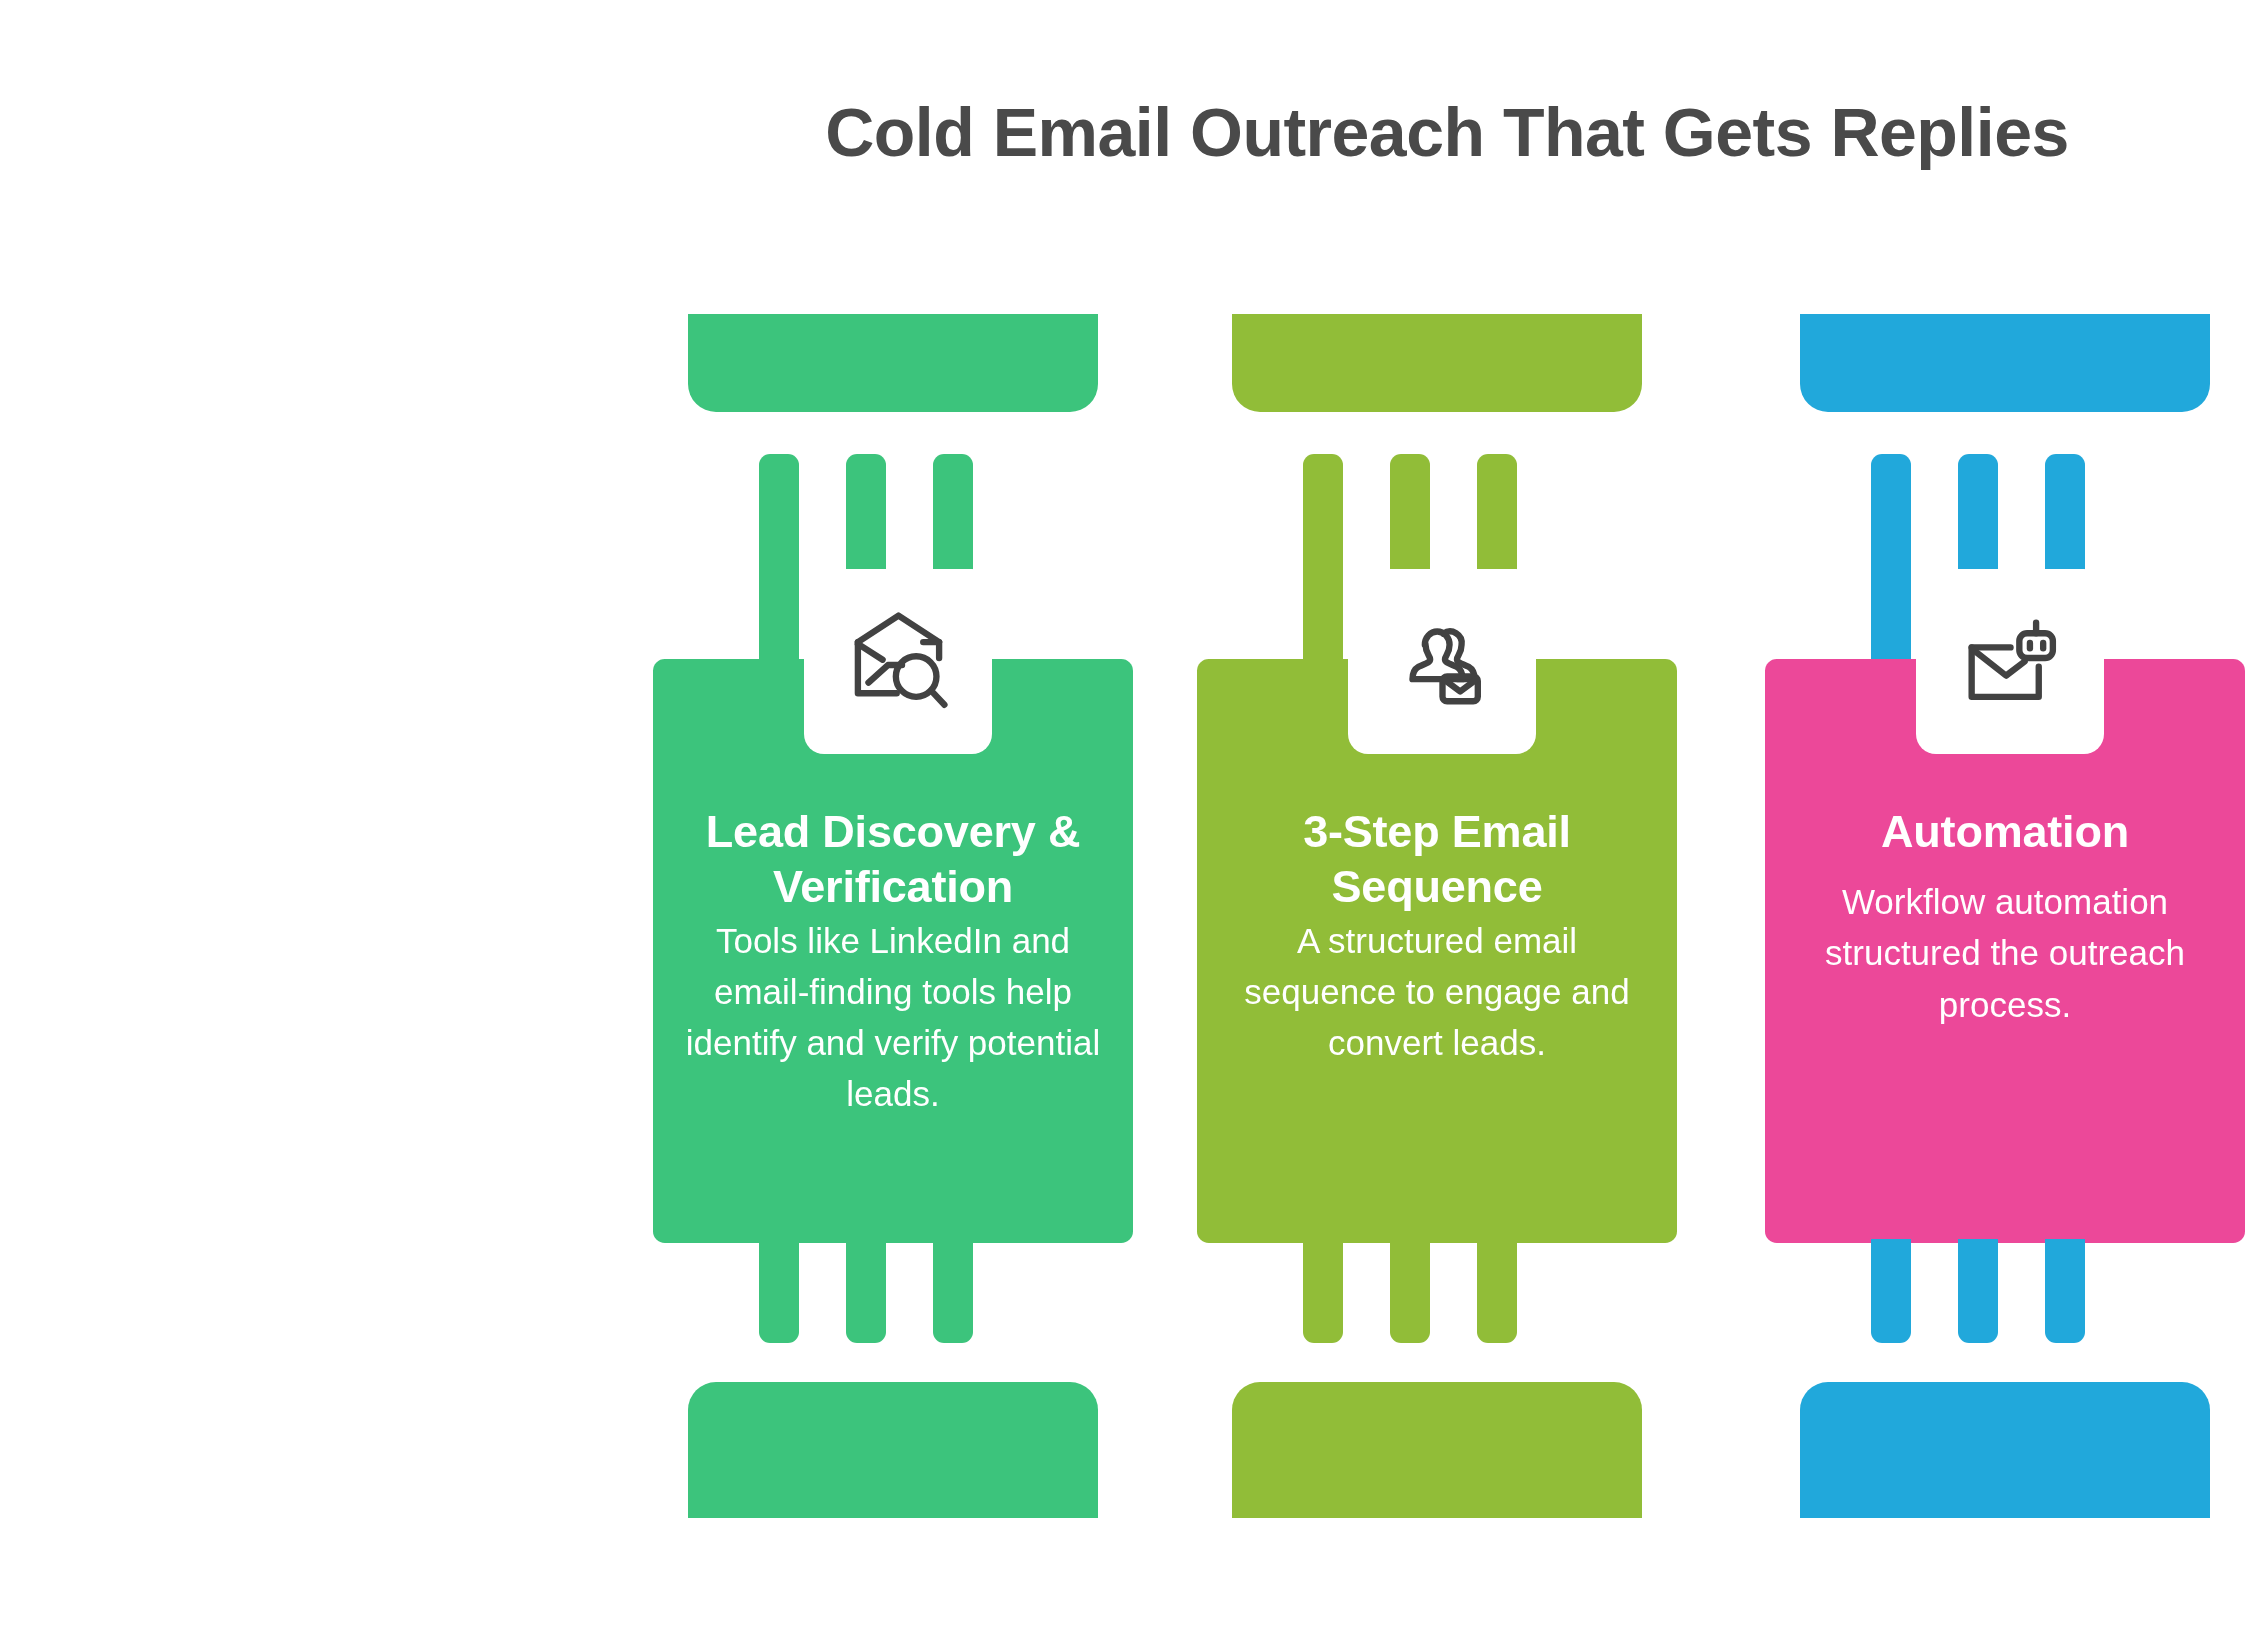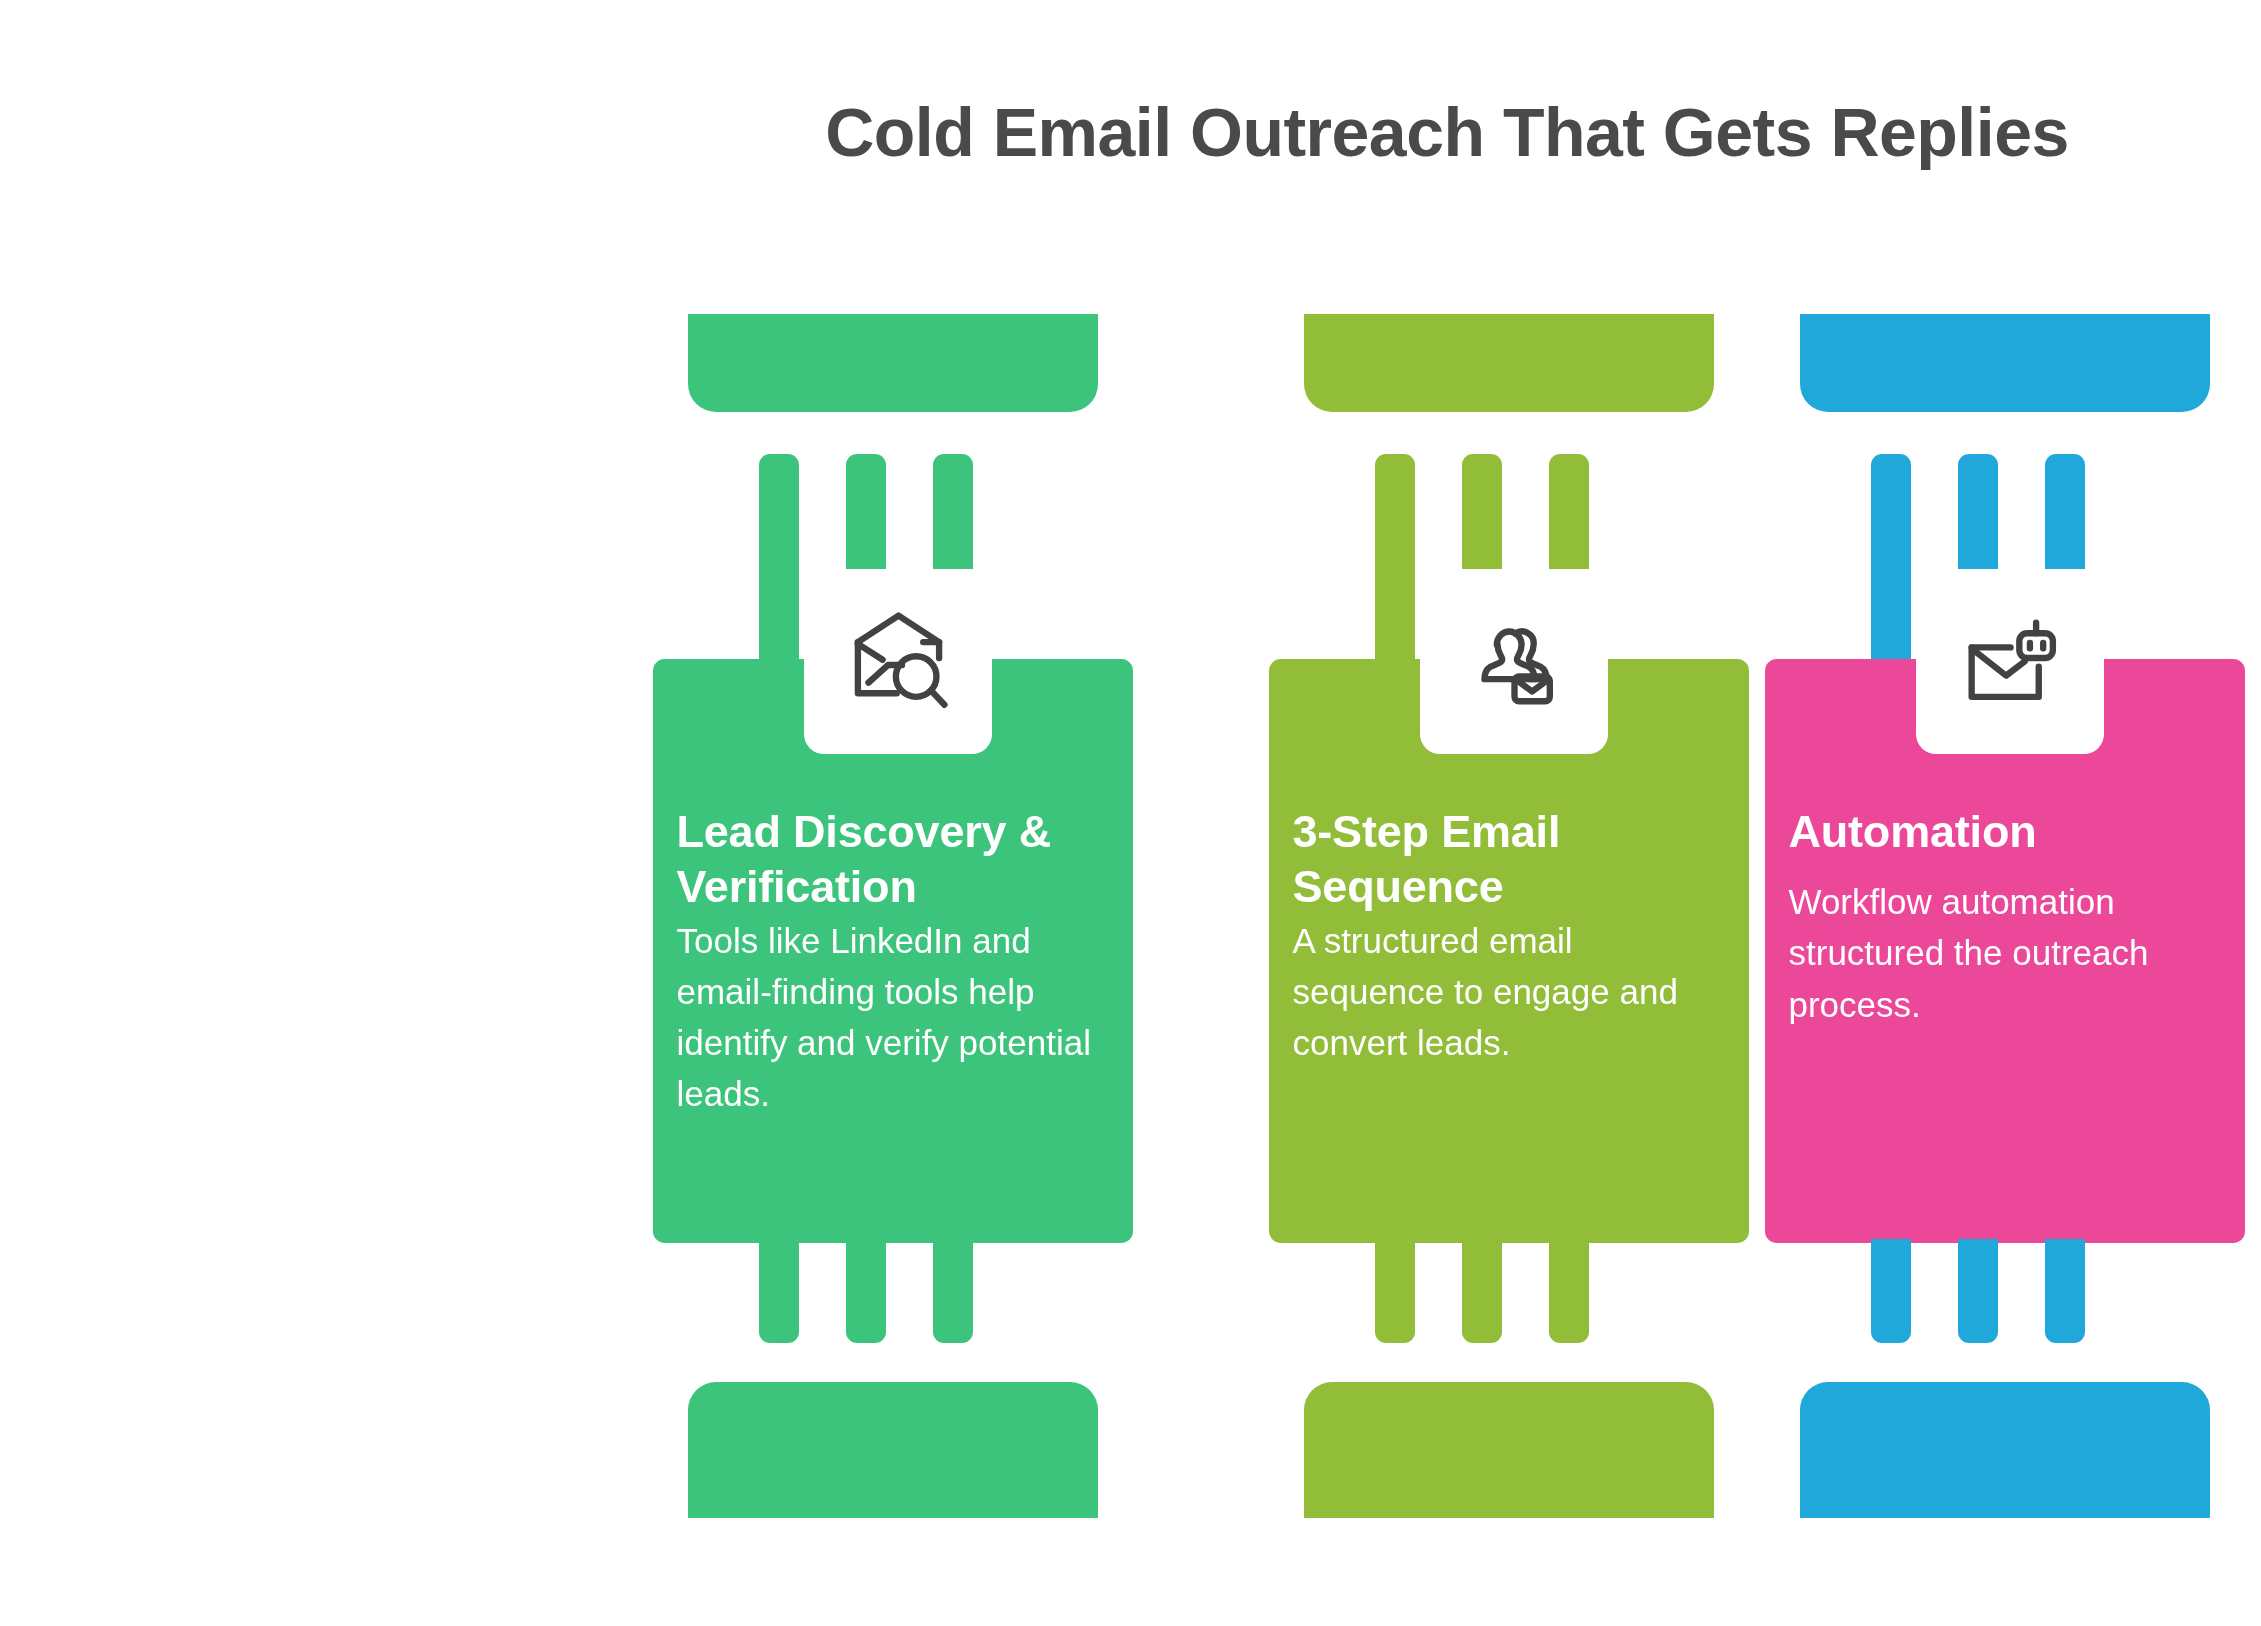--- a/index.html
+++ b/index.html
@@ -19,21 +19,21 @@
     font-size:68px;
     font-weight:bold;
     color:#4a4a4a;
     letter-spacing:-0.5px;
     line-height:1.12;
   }
 
   
   .col { position:absolute; top:0; width:556px; height:1627px; }
   .col-0 { left:588px; }
-  .col-1 { left:1204px;text-decoration:underline; }
+  .col-1 { left:1132px;text-decoration:underline; }
   .col-2 { left:1700px; }
 
   
   .bar-top {
     position:absolute;
     left:100px; top:314px;
     width:410px; height:98px;
     border-radius:0 0 28px 28px;
   }
   
@@ -56,21 +56,21 @@
   .prongs-top .prong    { height:213px; border-radius:11px 11px 0 0; }
   .prongs-bottom .prong { height:104px; border-radius:0 0 11px 11px; }
 
   
   .card {
     position:absolute;
     left:65px; top:659px;
     width:480px; height:584px;
     border-radius:11.8px;
     padding:145px 23.5px 0 23.5px;
-    text-align:left;
+    text-align:center;
   }
   .card-title {
     font-size:45px;
     font-weight:bold;
     color:#ffffff;
     line-height:1.23;
     letter-spacing:-0.2px;
   }
   .card-desc {
     font-size:35px;

